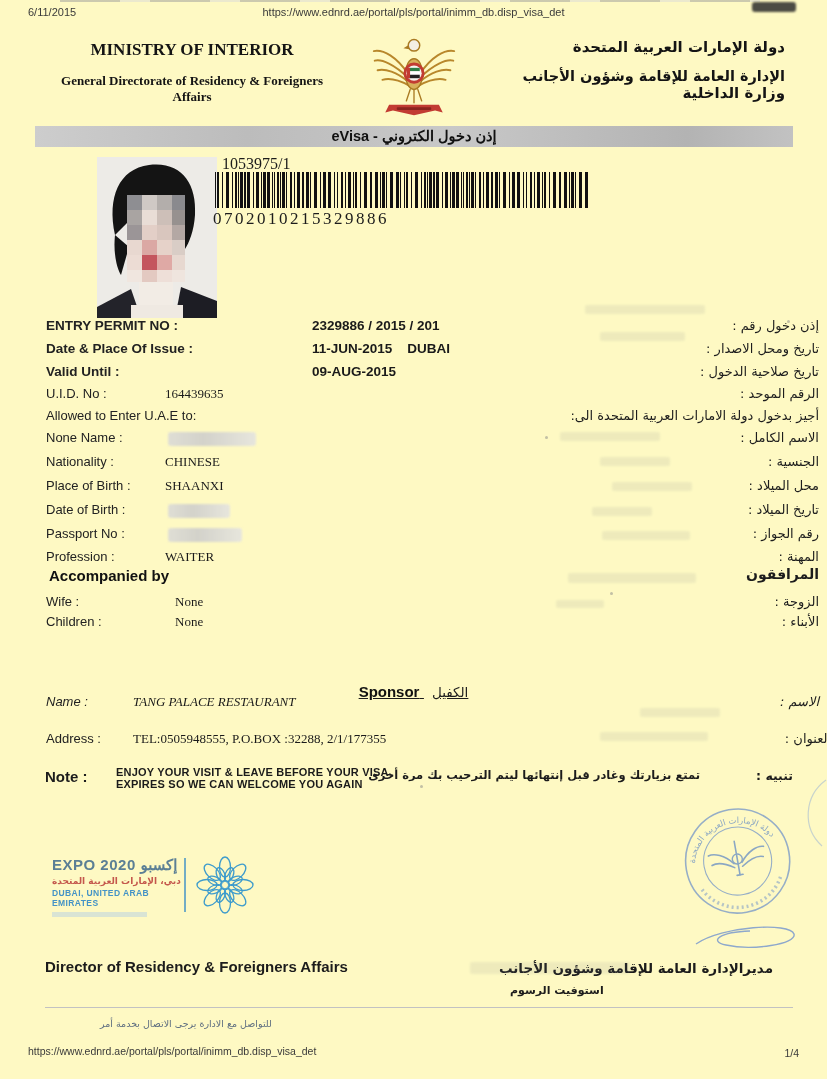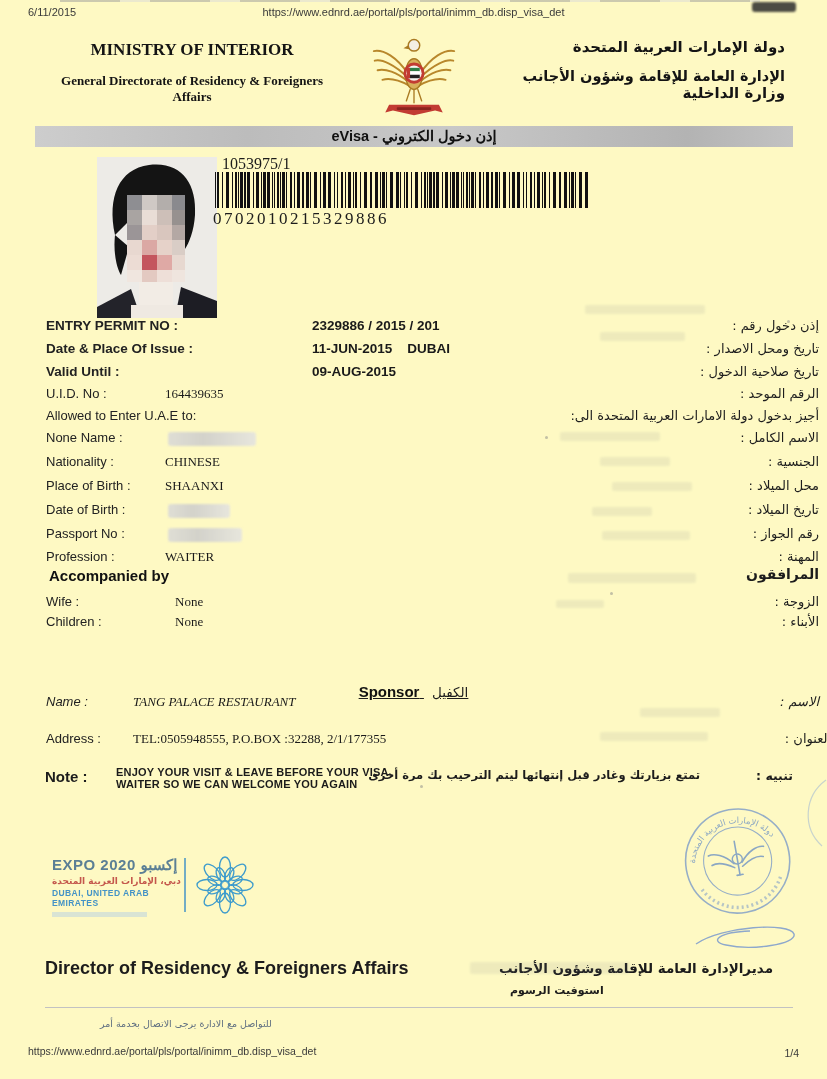--- a/index.html
+++ b/index.html
@@ -327,21 +327,21 @@
       </div>
       <div class="frow" style="top: 731px; padding-left: 12px;">
         <span class="flab">Address :</span>
         <span class="fval" style="left: 133px;">TEL:0505948555, P.O.BOX :32288, 2/1/177355</span>
         <span class="far">العنوان :</span>
       </div>
     </div>
 
   <div class="abs b" style="left:45px;top:768px;font-size:15px;">Note :</div>
   <div class="abs note-en" style="left:116px;top:767px;">ENJOY YOUR VISIT &amp; LEAVE BEFORE YOUR VISA</div>
-  <div class="abs note-en" style="left:116px;top:779px;">WAITER SO WE CAN WELCOME YOU AGAIN</div>
+  <div class="abs note-en" style="left:116px;top:779px;">EXPIRES SO WE CAN WELCOME YOU AGAIN</div>
   <div class="abs ar b" style="right:127px;top:768px;font-size:11.5px;">تمتع بزيارتك وغادر قبل إنتهائها ليتم الترحيب بك مرة أخرى</div>
   <div class="abs ar b" style="right:34px;top:768px;font-size:12.5px;">تنبيه :</div>
 
   <div class="abs" style="left:52px;top:856px;width:130px;">
     <div class="expo-l1" style="color:#5b7f95;">EXPO 2020 إكسبو</div>
     <div class="expo-l2 ar" style="color:#c4574c;text-align:left;direction:rtl;margin-top:2px;">دبي، الإمارات العربية المتحدة</div>
     <div class="expo-l3" style="color:#4493c6;margin-top:2px;">DUBAI, UNITED ARAB EMIRATES</div>
     <div class="expo-smear" style="margin-top:4px;"></div>
   </div>
   <div class="abs" style="left:184px;top:858px;width:2px;height:54px;background:#4493c6;opacity:.75;"></div>
@@ -397,21 +397,21 @@
     <svg width="110" height="42" viewBox="0 0 110 42">
       <path d="M4 26 C30 8 98 4 102 16 C105 26 60 33 34 27 C16 23 28 14 58 13" fill="none" stroke="#8ea8cc" stroke-width="1.4"></path>
     </svg>
   </div>
   <div class="abs" style="left:796px;top:778px;">
     <svg width="31" height="70" viewBox="0 0 31 70">
         <path d="M30 2 C8 18 6 50 26 68" fill="none" stroke="#9ab4d6" stroke-width="1.2" opacity=".55"></path>
       </svg>
   </div>
 
-  <div class="abs b" style="left:45px;top:958px;font-size:18px;">Director of Residency &amp; Foreigners Affairs</div>
+  <div class="abs b" style="left:45px;top:958px;font-size:15px;">Director of Residency &amp; Foreigners Affairs</div>
   <div class="abs ar b" style="right:54px;top:960px;font-size:13.5px;">مديرالإدارة العامة للإقامة وشؤون الأجانب</div>
   <div class="abs ar b" style="left:510px;top:984px;font-size:11px;">استوفيت الرسوم</div>
   <div class="abs" id="hr"></div>
   <div class="abs ar" style="left:100px;top:1018px;font-size:9.5px;color:#5e6e80;">للتواصل مع الادارة يرجى الاتصال بخدمة أمر</div>
 
   <div class="abs meta" style="left:28px;top:1045px;font-size:10.5px;">https://www.ednrd.ae/portal/pls/portal/inimm_db.disp_visa_det</div>
   <div class="abs meta" style="right:28px;top:1047px;font-size:10.5px;">1/4</div>
 
   <div class="ghost" style="left:585px;top:305px;width:120px;height:9px;"></div>
   <div class="ghost" style="left:600px;top:332px;width:85px;height:9px;"></div>

